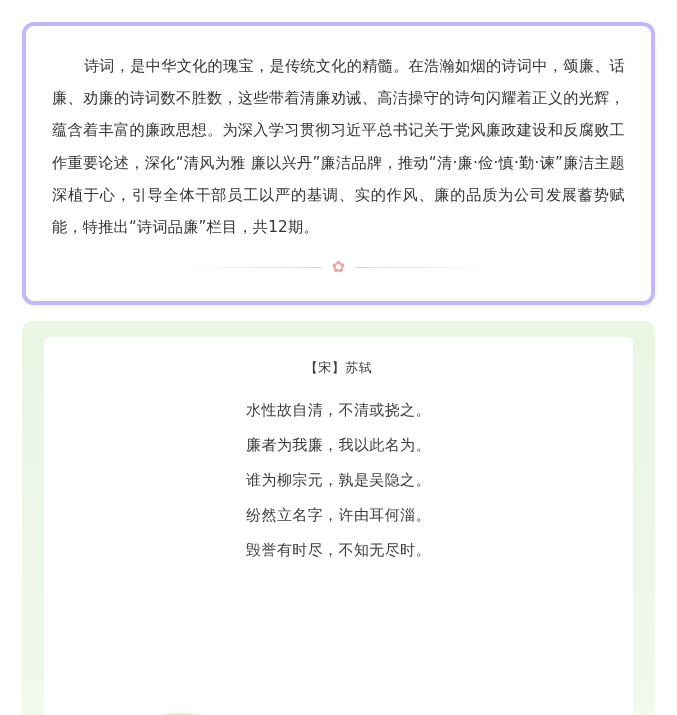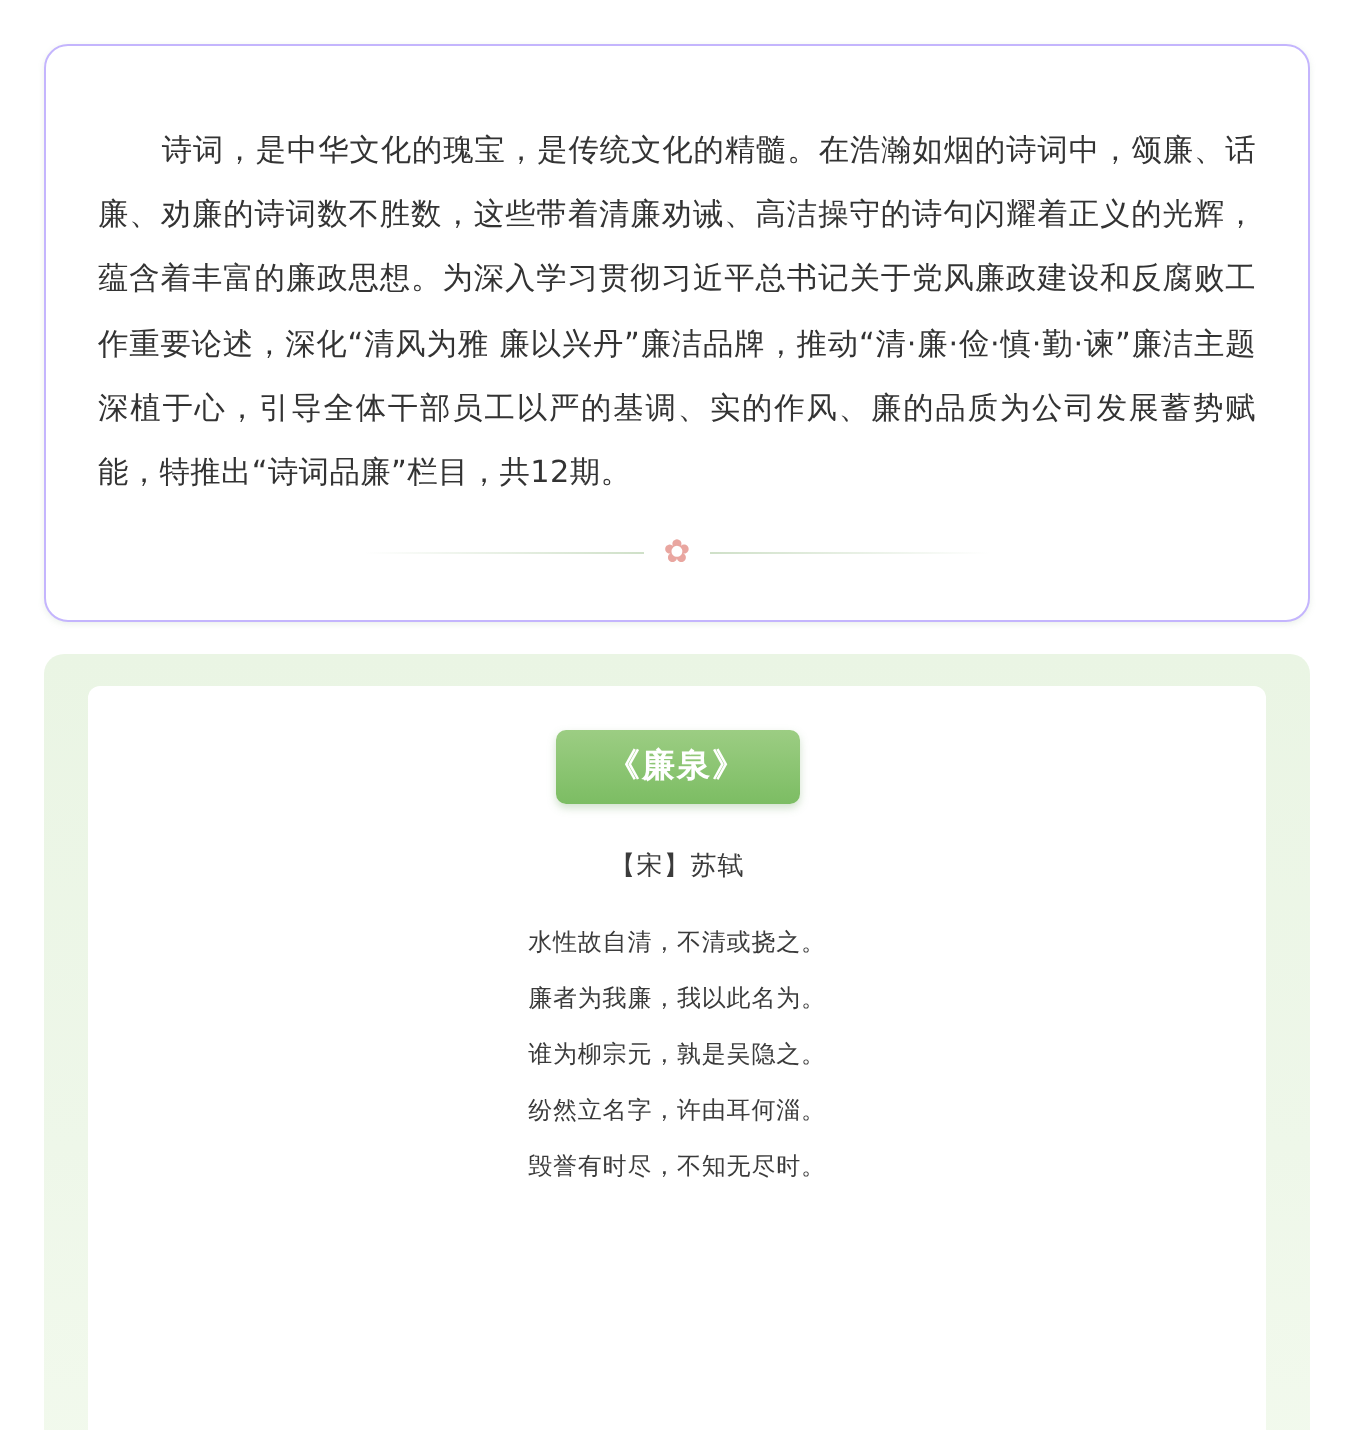--- a/index.html
+++ b/index.html
@@ -18,24 +18,24 @@
     width: 677px;
     height: 715px;
     box-sizing: border-box;
     padding: 22px 22px 0 22px;
   }
 
   
   .intro-card {
     position: relative;
     background: #ffffff;
-    border: 1px solid #c4b5fd;
+    border: 4px solid #c4b5fd;
     border-radius: 12px;
     box-shadow: 0 1px 3px rgba(140,170,140,0.18);
-    padding: 36px 26px 30px 26px;
+    padding: 24px 26px 30px 26px;
     box-sizing: border-box;
   }
   .intro-text {
     font-size: 15.2px;
     line-height: 2.12;
     color: #333333;
     text-align: justify;
     text-indent: 2.1em;
     letter-spacing: 0.2px;
   }
@@ -102,21 +102,21 @@
     margin-top: 22px;
     font-size: 13px;
     color: #3b3b3b;
     letter-spacing: 0.5px;
   }
   .poem-lines {
     margin-top: 16px;
   }
   .poem-line {
     text-align: center;
-    font-size: 12px;
+    font-size: 15px;
     color: #3b3b3b;
     line-height: 2.33;
     letter-spacing: 0.4px;
   }
 
   
   .hills {
     position: absolute;
     left: 0;
     right: 0;
@@ -136,23 +136,20 @@
     <div class="divider-row">
       <div class="divider-line"></div>
       <div class="divider-ico">✿</div>
       <div class="divider-line right"></div>
     </div>
   </div>
 
   <div class="poem-card">
     <div class="poem-inner">
 
-      <div class="poem-title-wrap">
-        <div class="poem-title">《廉泉》</div>
-      </div>
 
       <div class="poem-author">【宋】苏轼</div>
 
       <div class="poem-lines">
         <div class="poem-line">水性故自清，不清或挠之。</div>
         <div class="poem-line">廉者为我廉，我以此名为。</div>
         <div class="poem-line">谁为柳宗元，孰是吴隐之。</div>
         <div class="poem-line">纷然立名字，许由耳何淄。</div>
         <div class="poem-line">毁誉有时尽，不知无尽时。</div>
 

